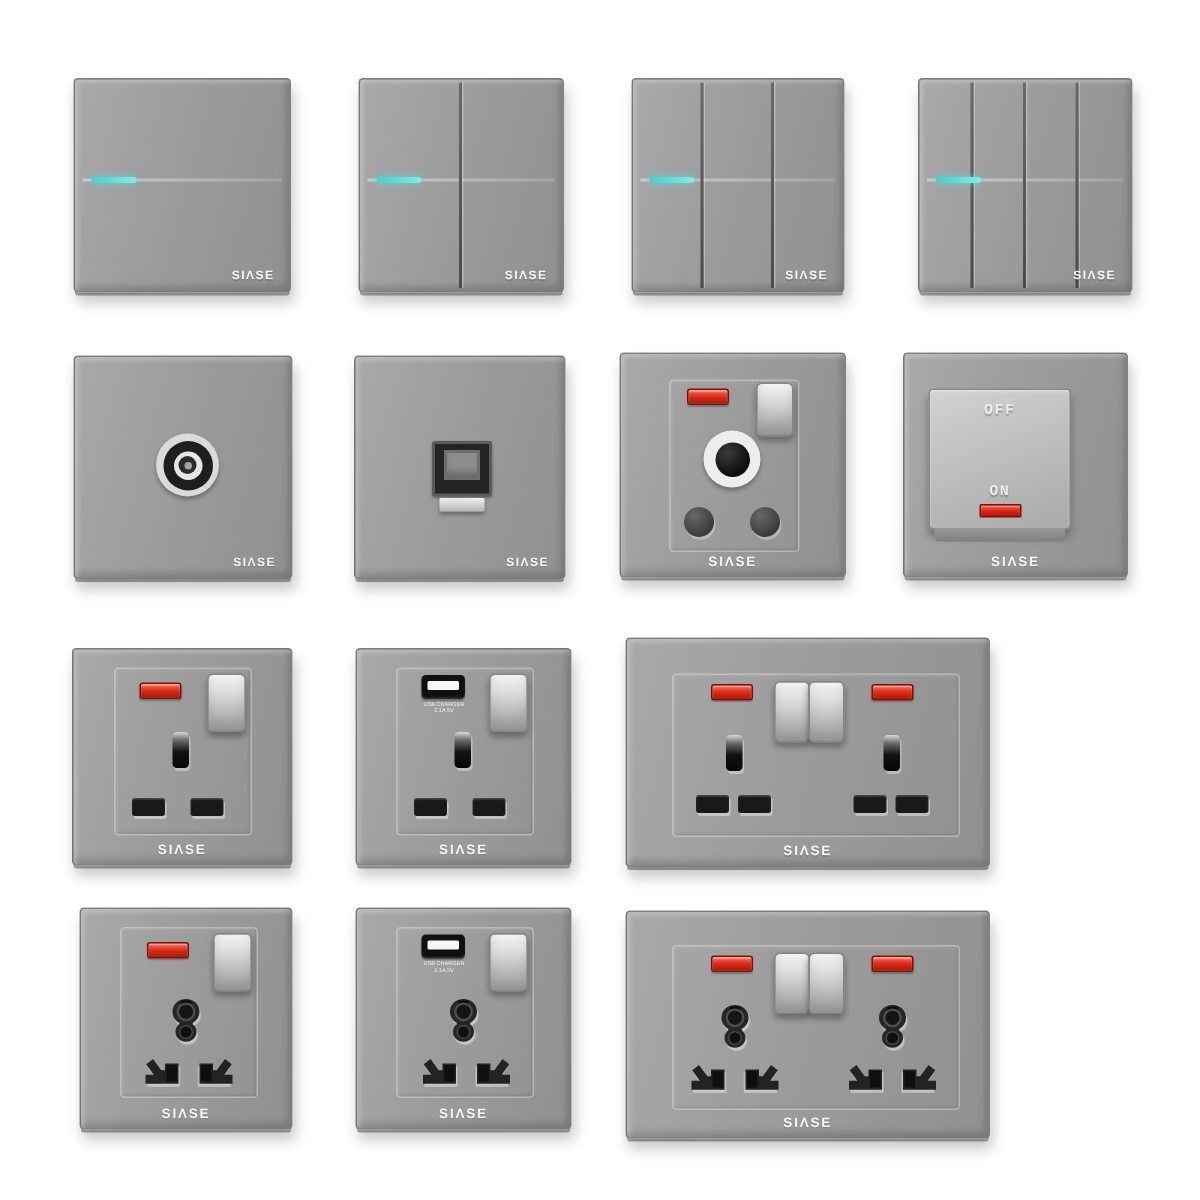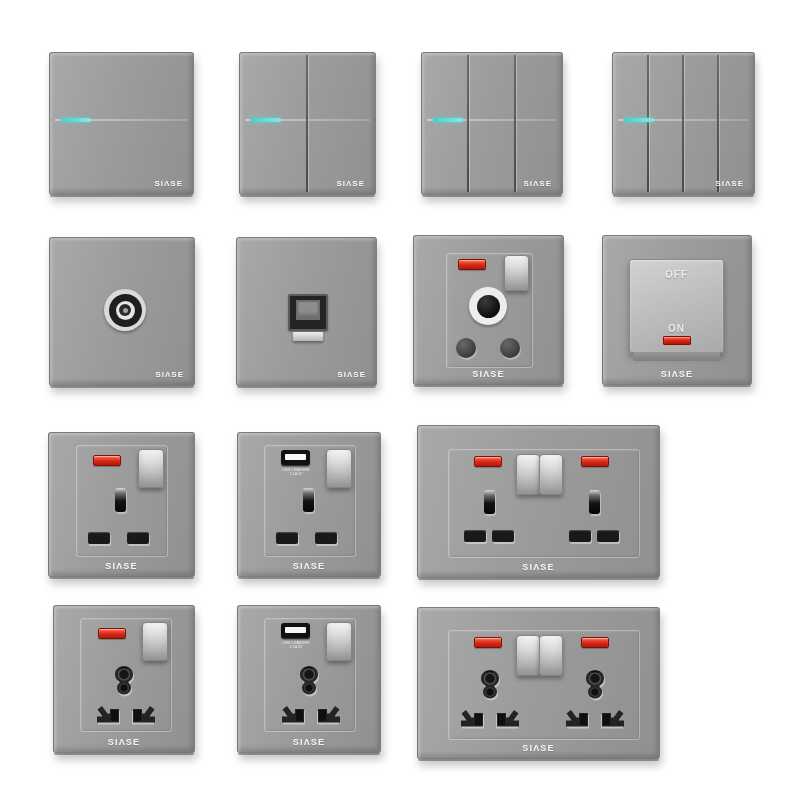--- a/index.html
+++ b/index.html
@@ -133,21 +133,21 @@
     <div class="rocker" style="left:90px;top:19px;width:23px;height:34px;"></div>
     <div class="ring15" style="left:55px;top:51px;">
       <div class="ring15-in"></div>
     </div>
     <div class="hole15" style="left:42px;top:102px;"></div>
     <div class="hole15" style="left:86px;top:102px;"></div>
     <span class="logo logo-bc">SIΛSE</span>
   </div>
 
   <div class="plate" style="left:602px;top:235px;width:148px;height:148px;">
-    <div class="big-rocker" style="left:26px;top:23px;width:93px;height:92px;">
+    <div class="big-rocker" style="left:16px;top:23px;width:93px;height:92px;font-family:Liberation Mono, monospace;">
       <span class="sw-label" style="top:9px;">OFF</span>
       <span class="sw-label" style="bottom:18px;">ON</span>
       <div class="on-bar"></div>
       <div class="rocker-bevel"></div>
     </div>
     <span class="logo logo-bc">SIΛSE</span>
   </div>
 
   <div class="plate" style="left:48px;top:432px;width:145px;height:143px;">
     <div class="panel" style="left:27px;top:12px;width:90px;height:110px;"></div>

